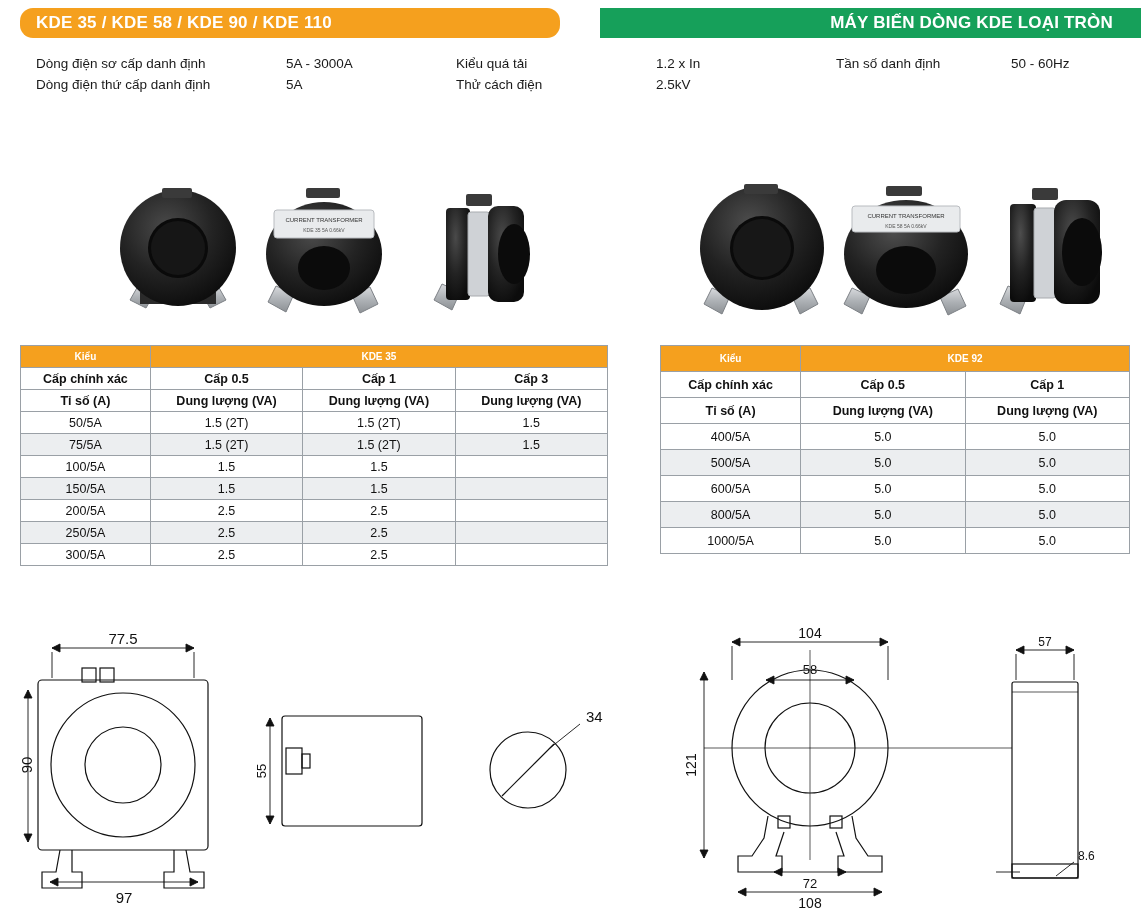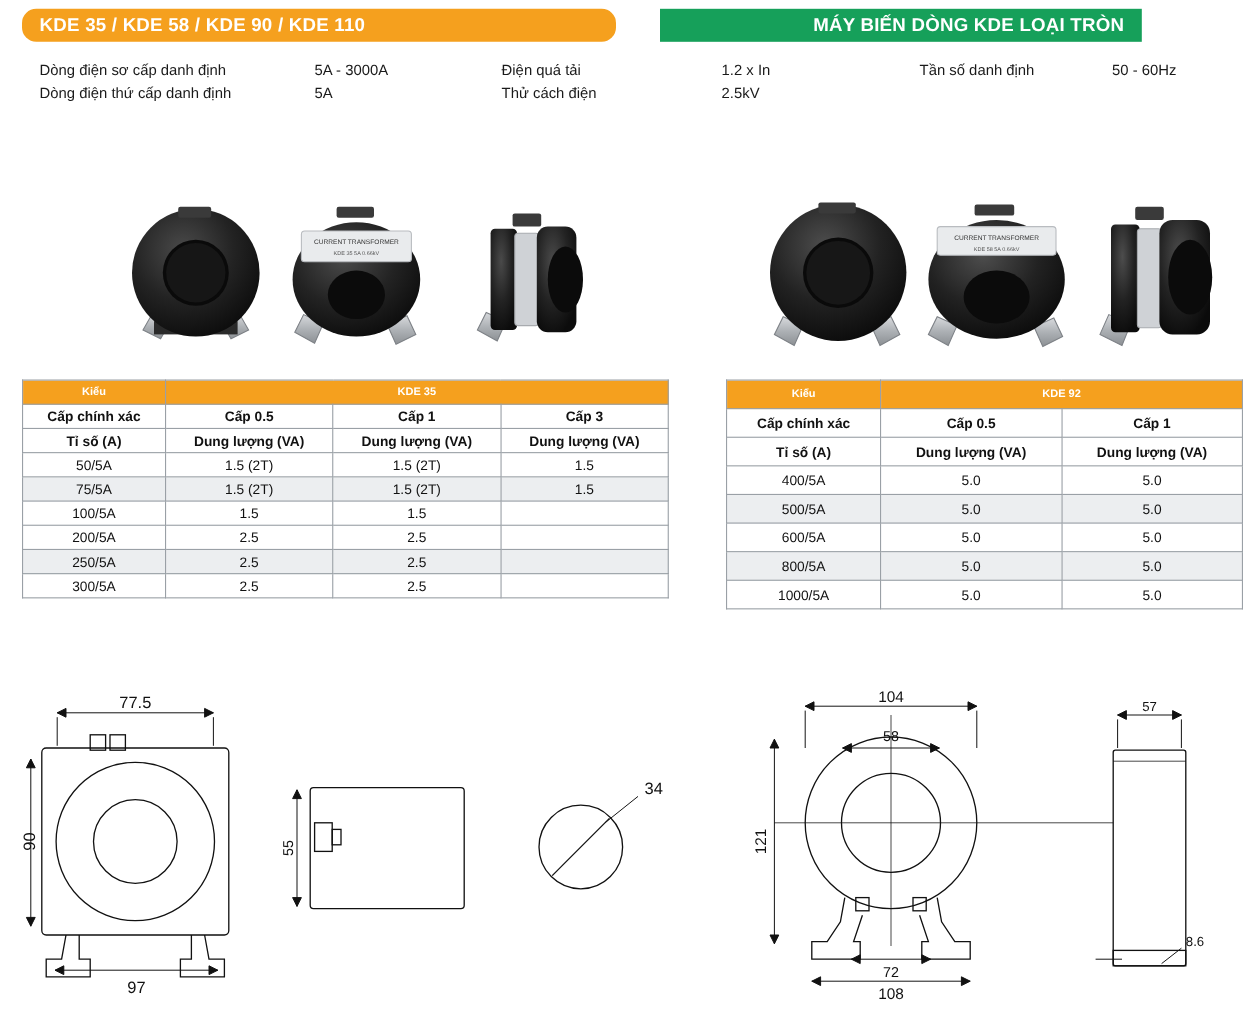--- a/index.html
+++ b/index.html
@@ -30,23 +30,23 @@
   }
   .header-left {
     left: 20px;
     width: 540px;
     background: #f5a01e;
     padding-left: 16px;
     border-radius: 13px;
   }
   .header-right {
     left: 600px;
-    width: 438px;
+    width: 541px;
     background: #16a05a;
-    padding-right: 16px;
+    padding-right: 28px;
     text-align: right;
   }
 
   
   .specs {
     position: absolute;
     top: 53px;
     left: 20px;
     width: 1110px;
     font-size: 13.5px;
@@ -112,21 +112,21 @@
   <div class="header-bar header-left">KDE 35 / KDE 58 / KDE 90 / KDE 110</div>
   <div class="header-bar header-right">MÁY BIẾN DÒNG KDE LOẠI TRÒN</div>
 
   <div class="specs">
     <div class="spec-row">
       <div class="spec-col c1">
         <span class="spec-lbl">Dòng điện sơ cấp danh định</span>
         <span class="spec-val">5A - 3000A</span>
       </div>
       <div class="spec-col c2">
-        <span class="spec-lbl">Điện quá tải</span>
+        <span class="spec-lbl">Kiểu quá tải</span>
         <span class="spec-val">1.2 x In</span>
       </div>
       <div class="spec-col c3">
         <span class="spec-lbl">Tần số danh định</span>
         <span class="spec-val">50 - 60Hz</span>
       </div>
     </div>
     <div class="spec-row">
       <div class="spec-col c1">
         <span class="spec-lbl">Dòng điện thứ cấp danh định</span>
@@ -260,20 +260,26 @@
         <td>1.5 (2T)</td>
         <td>1.5 (2T)</td>
         <td>1.5</td>
       </tr>
       <tr>
         <td>100/5A</td>
         <td>1.5</td>
         <td>1.5</td>
         <td></td>
       </tr>
+      <tr class="alt">
+        <td>150/5A</td>
+        <td>1.5</td>
+        <td>1.5</td>
+        <td></td>
+      </tr>
       <tr>
         <td>200/5A</td>
         <td>2.5</td>
         <td>2.5</td>
         <td></td>
       </tr>
       <tr class="alt">
         <td>250/5A</td>
         <td>2.5</td>
         <td>2.5</td>

